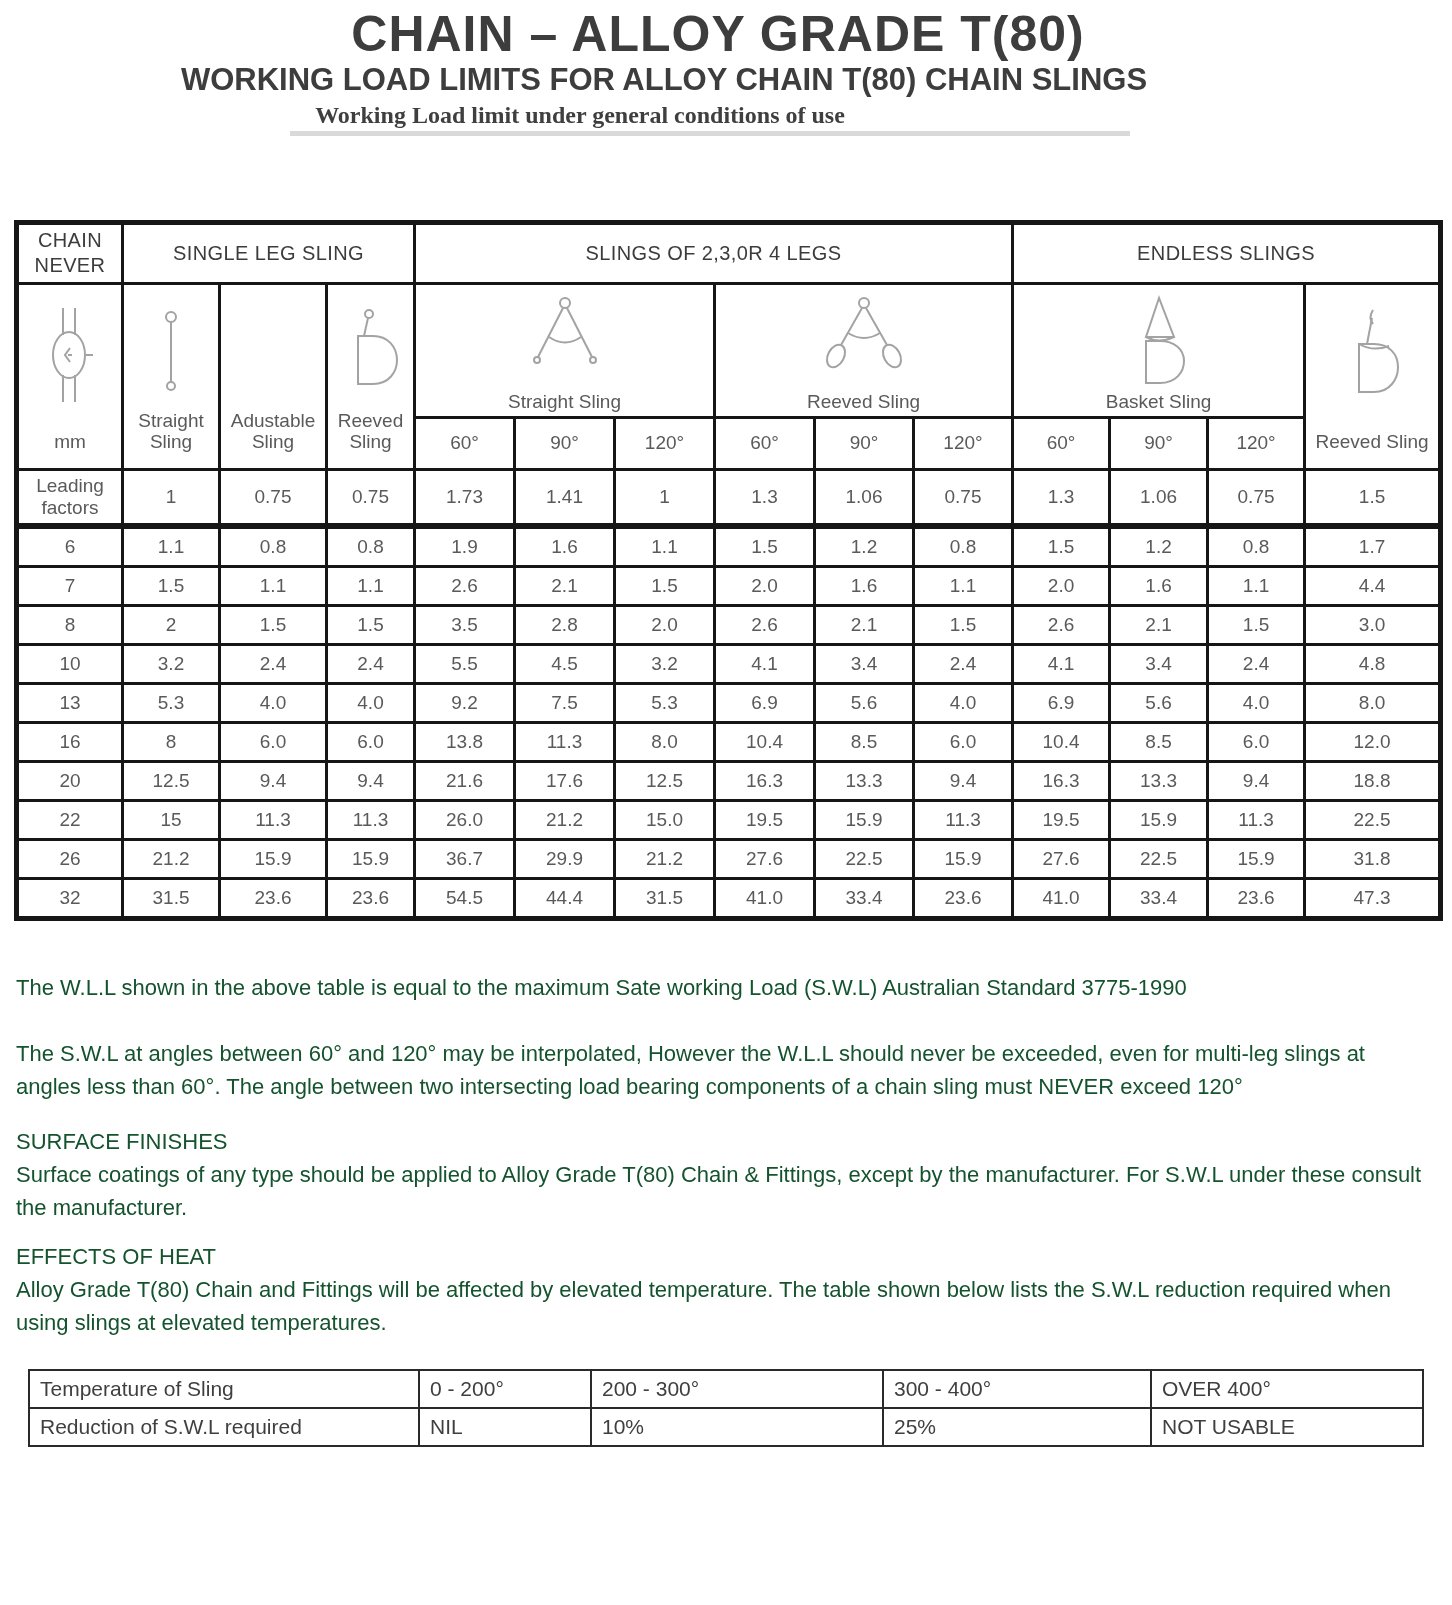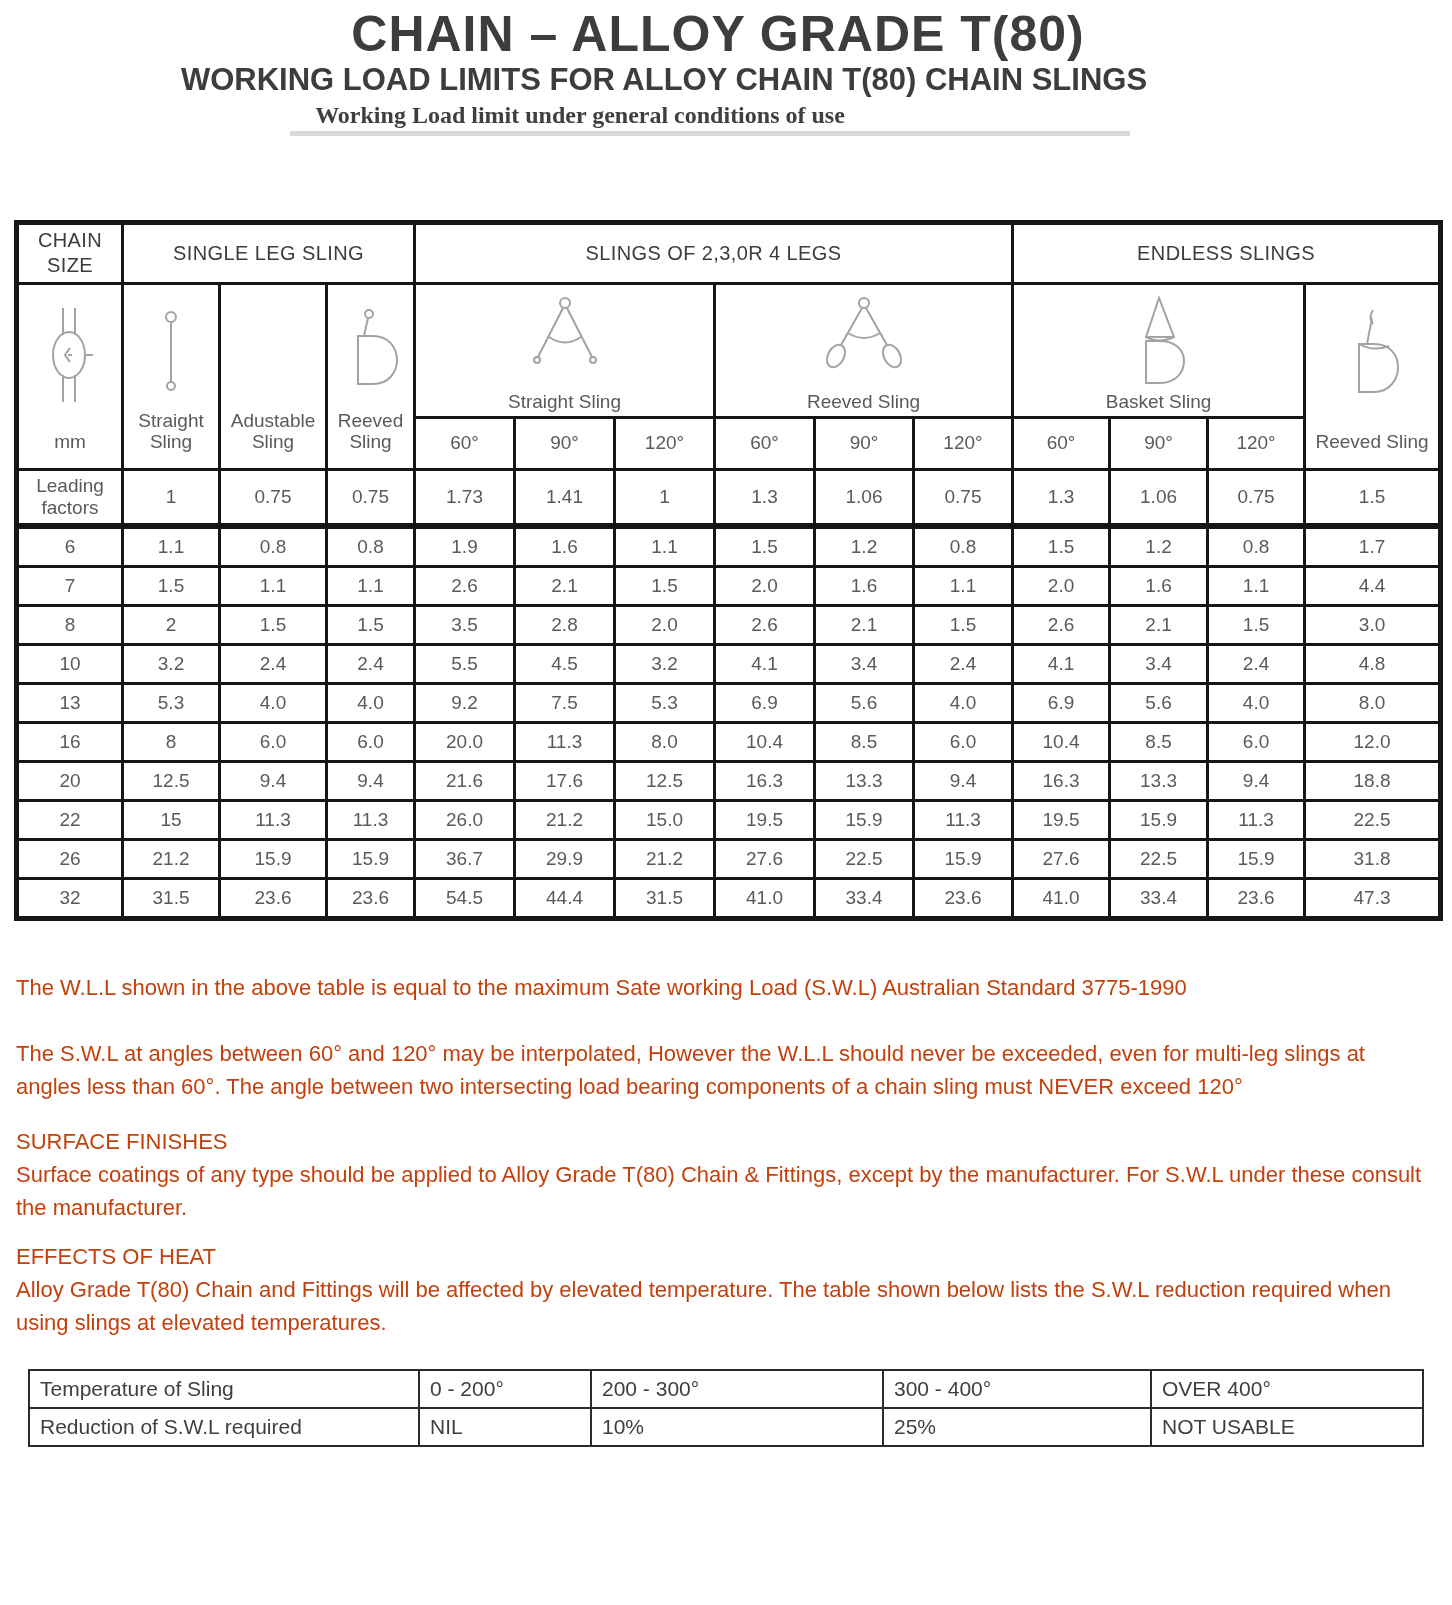--- a/index.html
+++ b/index.html
@@ -35,21 +35,21 @@
   tr.icons td{height:112px;font-size:19px;line-height:1.12;}
   .stack{height:100%;display:flex;flex-direction:column;align-items:center;justify-content:flex-end;padding-bottom:3px;box-sizing:border-box;}
   .stack .ic{margin-bottom:auto;margin-top:10px;}
   .stack2{height:164px;display:flex;flex-direction:column;align-items:center;justify-content:flex-end;padding-bottom:6px;box-sizing:border-box;}
   .stack2 .ic{margin-bottom:auto;margin-top:14px;}
   tr.degs td{height:49px;font-size:19px;}
   tr.lead td{height:52px;font-size:19px;border-bottom-width:6px;line-height:1.15;}
   tbody.data td{height:36px;font-size:19px;}
   svg.sling{stroke:#a3a3a3;fill:none;stroke-width:2;}
   
-  .notes{margin:0 20px 0 16px;font-size:22px;line-height:33px;color:#c2410c;}
+  .notes{margin:0 20px 0 16px;font-size:22px;line-height:33px;color:#14532d;}
   .notes p{margin:0;}
   .p1{margin-top:50px !important;}
   .p2{margin-top:33px !important;}
   .blk-reduct{margin-top:44px;}
   .blk-surface{margin-top:22px;}
   .blk-heat{margin-top:16px;}
   
   table.temp{
     border-collapse:collapse;table-layout:fixed;width:1394px;
     margin:30px 0 0 28px;border:1px solid #0f172a;font-size:21px;color:#3f3f3f;
@@ -78,21 +78,21 @@
     <col style="width:100px">
       <col style="width:99px">
       <col style="width:99px">
     <col style="width:97px">
       <col style="width:98px">
       <col style="width:97px">
       <col style="width:136px">
   </colgroup>
   <tbody>
       <tr class="grp">
-    <th>CHAIN SIZE</th>
+    <th>CHAIN NEVER</th>
     <th colspan="3">SINGLE LEG SLING</th>
     <th colspan="6">SLINGS OF 2,3,0R 4 LEGS</th>
     <th colspan="4">ENDLESS SLINGS</th>
   </tr>
   <tr class="icons">
     <td rowspan="2">
       <div class="stack2">
         <span class="ic">
           <svg class="sling" width="48" height="94" viewBox="0 0 48 94">
             <ellipse cx="23" cy="47" rx="16" ry="23"></ellipse>
@@ -294,21 +294,21 @@
         <td>6.9</td>
         <td>5.6</td>
         <td>4.0</td>
         <td>8.0</td>
       </tr>
       <tr>
         <td>16</td>
         <td>8</td>
         <td>6.0</td>
         <td>6.0</td>
-        <td>20.0</td>
+        <td>13.8</td>
         <td>11.3</td>
         <td>8.0</td>
         <td>10.4</td>
         <td>8.5</td>
         <td>6.0</td>
         <td>10.4</td>
         <td>8.5</td>
         <td>6.0</td>
         <td>12.0</td>
       </tr>

